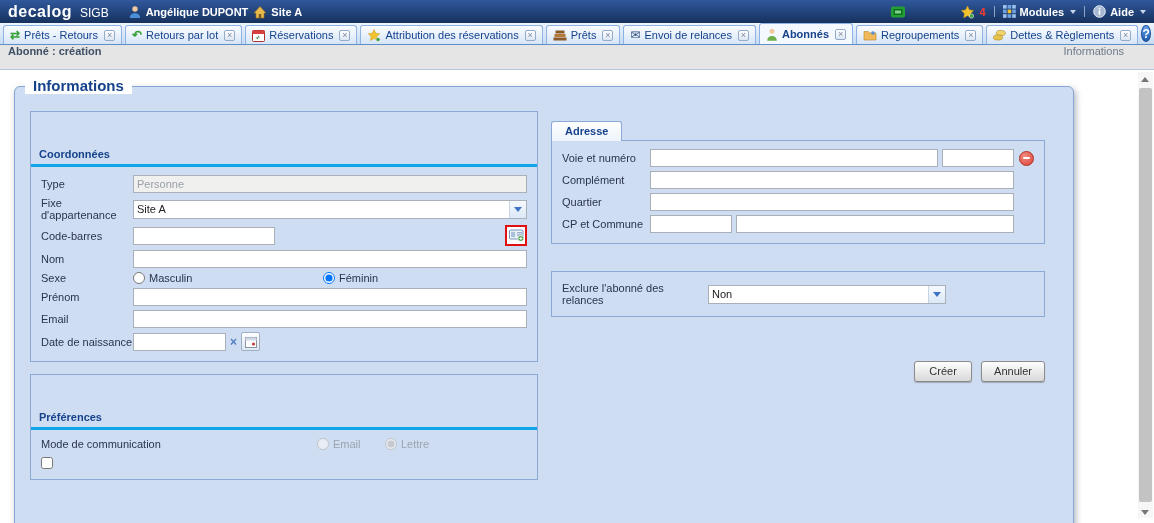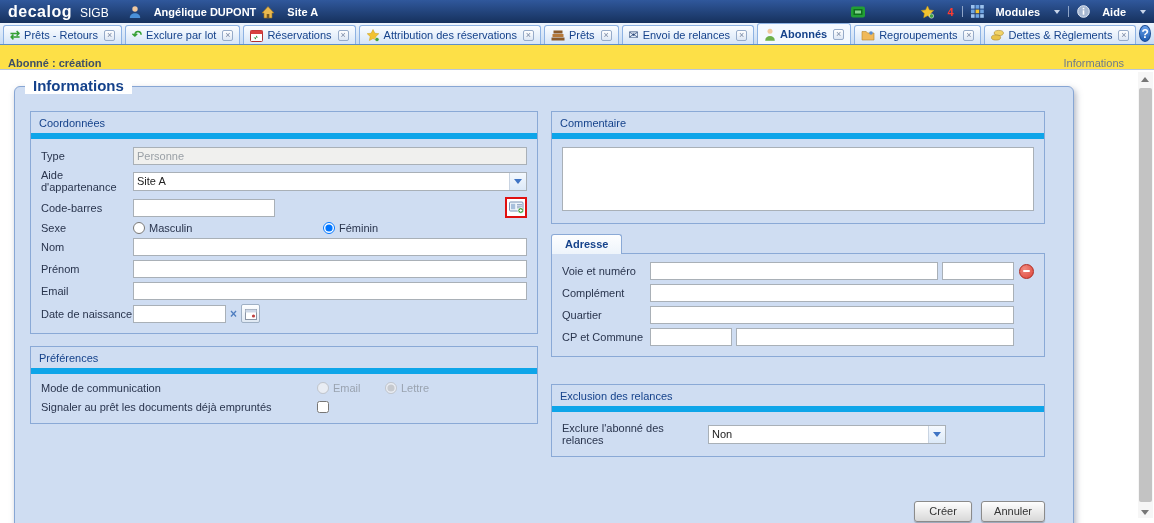--- a/index.html
+++ b/index.html
@@ -13,21 +13,21 @@
   }
   
   .topbar {
     height: 23px;
     background: linear-gradient(#30589c, #16315d);
     display: flex; align-items: center;
     padding: 0 8px; color: #fff; gap: 5px;
   }
   .logo { font-size: 16px; font-weight: bold; letter-spacing: .5px; line-height: 20px; }
   .logo-suffix { font-size: 12px; margin: 2px 14px 0 3px; }
-  .tb-item { display:flex; align-items:center; gap:12px; font-weight:bold; }
+  .tb-item { display:flex; align-items:center; gap:4px; font-weight:bold; }
   .tb-right { margin-left:auto; display:flex; align-items:center; gap:8px; }
   .fav-count { color:#ff3b30; font-weight:bold; }
   .tb-sep { color:#8fa5c8; font-weight:normal; width:1px; height:11px; background:#8fa5c8; }
   .caret-down { width:0;height:0;border-left:3px solid transparent;border-right:3px solid transparent;border-top:4px solid #c9d6ea; margin-left:2px;}
   .monitor-gap { margin-right:46px; }
   
   .tabbar {
     height: 22px;
     background: linear-gradient(#eef5fd, #c7dbf3);
     border-bottom: 1px solid #5f8fc7;
@@ -58,23 +58,23 @@
     width: 17px; height: 17px; border-radius: 50%;
     background: linear-gradient(#6aa3ec, #1d5bb0);
     border: 1px solid #1a4c96;
     color:#fff; font-weight:bold; font-size:12px;
     display:flex; align-items:center; justify-content:center;
     cursor:pointer;
   }
   
   .breadcrumb {
     height: 25px;
-    background: #fde047;
+    background: #e5e5e5;
     border-bottom: 1px solid #b7c6de;
-    display:flex; align-items:flex-end;
+    display:flex; align-items:flex-start;
     padding: 0 10px 0 8px;
     color:#3f4f66; font-weight:bold;
   }
   .breadcrumb .right { margin-left:auto; margin-right:20px; color:#6e7a8c; font-weight:normal; }
   
   .content { position:relative; height: 452px; background:#fff; }
   .main-box {
     position:absolute; left:14px; top:16px;
     width: 1060px; height: 492px;
     background:#cfddf2;
@@ -87,22 +87,23 @@
     position:absolute; top:-10px; left:10px;
     background:#fff; padding: 0 8px;
     color:#15428b; font-weight:bold; font-size:15px;
   }
   .cols { display:flex; gap:13px; }
   .col-left  { width: 508px; flex:none; }
   .col-right { width: 494px; flex:none; }
   .panel { border:1px solid #8aa9d6; }
   .panel-header {
     padding: 5px 8px 4px;
-    font-weight:normal; color:#15428b;
-    border-bottom:6px solid #0ea5e9;
+    font-weight:bold; color:#15428b;
+    border-bottom:3px solid #0ea5e9;
+    margin-top:31px;
   }
   .panel-body { padding: 8px 10px 10px; }
   .frow { display:flex; align-items:center; margin-bottom:4px; }
   .frow:last-child { margin-bottom:0; }
   .frow > label.flabel { width:92px; flex:none; color:#29344d; }
   .col-right .frow > label.flabel { width:88px; }
   input[type=text], textarea {
     height:18px; border:1px solid #a9b0b7; background:#fff;
     font-family:"Liberation Sans",sans-serif; font-size:11px; padding:1px 3px; color:#222;
   }
@@ -264,21 +265,21 @@
 </div>
 
 <div class="tabbar">
   <div class="tab">
     <span class="tab-icon uicon" style="color:#35a035;font-weight:bold">⇄</span>
     <span>Prêts - Retours</span>
     <span class="tab-close">×</span>
   </div>
   <div class="tab">
     <span class="tab-icon uicon" style="color:#35a035;font-weight:bold">↶</span>
-    <span>Exclure par lot</span>
+    <span>Retours par lot</span>
     <span class="tab-close">×</span>
   </div>
   <div class="tab">
     <span class="tab-icon">
       <svg width="13" height="13" viewBox="0 0 13 13">
           <rect x="0.5" y="1.5" width="12" height="11" rx="1" fill="#fff" stroke="#b03030"></rect>
           <rect x="0.5" y="1.5" width="12" height="3.5" fill="#d94040"></rect>
           <path d="M3.5 8.5h4.5l-2-2v4z" fill="#2d8a3e"></path>
         </svg>
     </span>
@@ -356,21 +357,21 @@
 
       <div class="col-left">
         <div class="panel">
           <div class="panel-header">Coordonnées</div>
           <div class="panel-body">
             <div class="frow">
               <label class="flabel">Type</label>
               <input type="text" style="width: 429px;" disabled="" value="Personne">
             </div>
             <div class="frow">
-              <label class="flabel">Aide d'appartenance</label>
+              <label class="flabel">Fixe d'appartenance</label>
               <div class="select">
                 <span>Site A</span>
                 <span class="sel-arrow">
                     <i></i>
                   </span>
               </div>
             </div>
             <div class="frow">
               <label class="flabel">Code-barres</label>
               <input type="text" style="width: 142px;">
@@ -378,33 +379,33 @@
                 <svg width="15" height="13" viewBox="0 0 15 13">
                     <rect x="0.5" y="1" width="13.5" height="9" rx="1" fill="#eef4fb" stroke="#7a93b5"></rect>
                     <rect x="2" y="2.8" width="4.2" height="5.4" fill="#a8c0dc"></rect>
                     <path d="M8 3.6h5M8 5.2h5M8 6.8h3.6" stroke="#7a93b5" stroke-width=".8"></path>
                     <circle cx="11.8" cy="9.5" r="2.8" fill="#3fa03f" stroke="#fff" stroke-width=".6"></circle>
                     <path d="M11.8 8v3M10.3 9.5h3" stroke="#fff" stroke-width="1"></path>
                   </svg>
               </span>
             </div>
             <div class="frow">
+              <label class="flabel">Nom</label>
+              <input type="text" class="grow" style="">
+            </div>
+            <div class="frow">
               <label class="flabel">Sexe</label>
               <span class="radio-item" style="width:190px">
                 <input type="radio" name="sexe" style="">
                 <span>Masculin</span>
               </span>
               <span class="radio-item">
                 <input type="radio" name="sexe" checked="" style="">
                 <span>Féminin</span>
               </span>
-            </div>
-            <div class="frow">
-              <label class="flabel">Nom</label>
-              <input type="text" class="grow" style="">
             </div>
             <div class="frow">
               <label class="flabel">Prénom</label>
               <input type="text" class="grow" style="">
             </div>
             <div class="frow">
               <label class="flabel">Email</label>
               <input type="text" class="grow" style="">
             </div>
             <div class="frow">
@@ -430,34 +431,27 @@
               <span class="radio-item dim" style="width:68px">
                 <input type="radio" name="mode" disabled="" style="">
                 <span>Email</span>
               </span>
               <span class="radio-item dim">
                 <input type="radio" name="mode" checked="" disabled="" style="">
                 <span>Lettre</span>
               </span>
             </div>
             <div class="frow">
-              <label class="pref-label">Signaler au prêt les documents déjà empruntés</label>
               <input type="checkbox" style="">
             </div>
           </div>
         </div>
       </div>
 
       <div class="col-right">
-        <div class="panel">
-          <div class="panel-header">Commentaire</div>
-          <div class="panel-body">
-            <textarea style=""></textarea>
-          </div>
-        </div>
 
         <div class="atab-strip">
           <div class="atab">Adresse</div>
         </div>
         <div class="panel adresse-panel">
           <div class="panel-body">
             <div class="frow">
               <label class="flabel">Voie et numéro</label>
               <input type="text" class="grow" style="">
               <input type="text" style="width: 72px; margin-left: 4px;">
@@ -475,21 +469,20 @@
             </div>
             <div class="frow">
               <label class="flabel">CP et Commune</label>
               <input type="text" style="width: 82px;">
               <input type="text" class="grow" style="margin-left: 4px; margin-right: 20px;">
             </div>
           </div>
         </div>
 
         <div class="panel" style="margin-top:27px">
-          <div class="panel-header">Exclusion des relances</div>
           <div class="panel-body" style="padding:10px">
             <div class="frow">
               <label class="excl-label">Exclure l'abonné des relances</label>
               <div class="select w238">
                 <span>Non</span>
                 <span class="sel-arrow">
                     <i></i>
                   </span>
               </div>
             </div>

